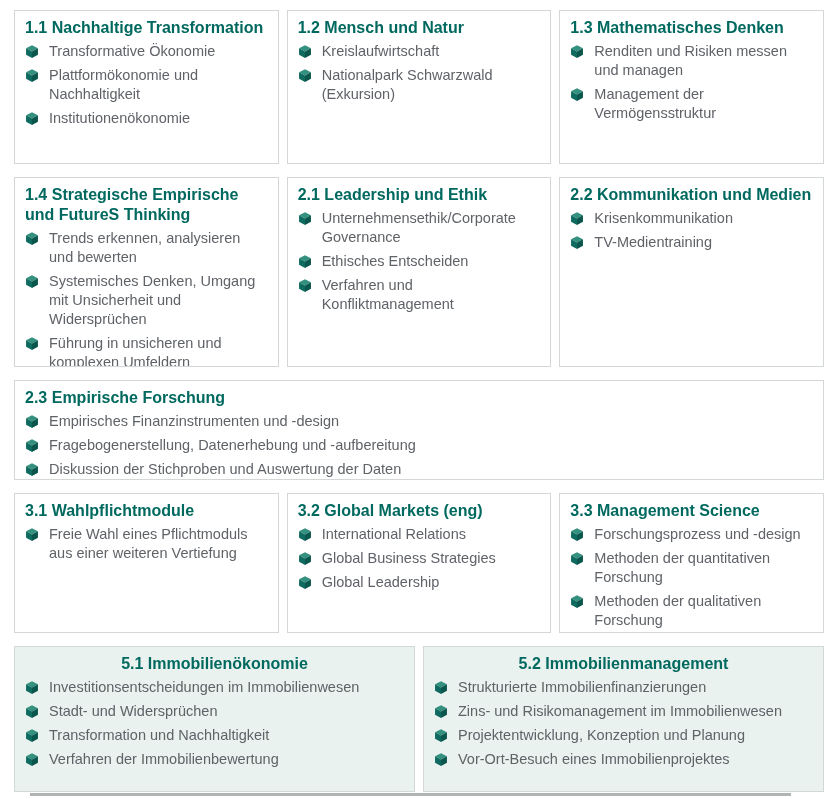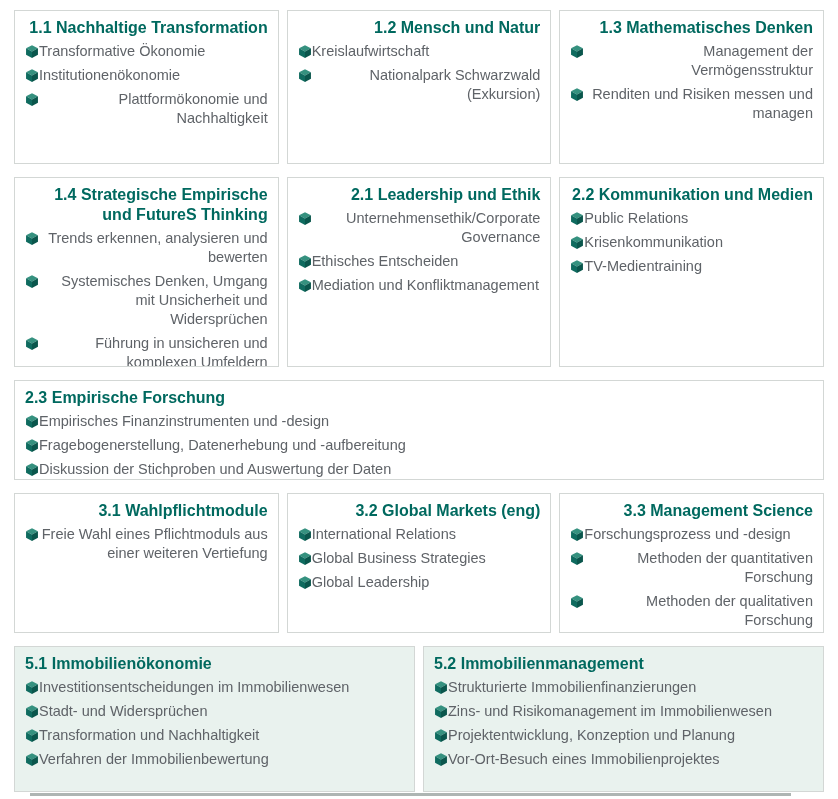--- a/index.html
+++ b/index.html
@@ -29,35 +29,35 @@
     gap:13px 8px;
   }
   .card{
     box-sizing:border-box;
     background:var(--card-bg);
     border:1px solid var(--card-border);
     padding:7px 10px 6px 10px;
     overflow:hidden;
   }
   .card.highlight{background:var(--highlight-bg);}
-  .w-third{grid-column:span 2;text-align:right;}
-  .w-half{grid-column:span 3;}
+  .w-third{grid-column:span 2;}
+  .w-half{grid-column:span 3;text-align:center;}
   .w-full{grid-column:span 6;}
   .card h2{
     margin:0 0 4px 0;
     font-size:16px;
     line-height:20px;
     font-weight:700;
     color:var(--heading);
   }
   .topics{list-style:none;margin:0;padding:0;}
   .topic{
     display:flex;
     align-items:flex-start;
-    gap:0;
+    gap:10px;
     margin:0 0 5px 0;
     color:var(--body-text);
     font-size:14.5px;
     line-height:19px;
   }
   .topic .cube{flex:none;width:14px;height:15px;margin-top:2px;}
   .bottom-rule{
     margin:1px 0 0 30px;
     width:761px;height:3px;
     background:var(--bottom-rule);
@@ -77,30 +77,30 @@
       <polygon points="8,8 14.8,4.4 14.8,11.8 8,15.4" fill="var(--icon-right)"></polygon>
     </svg>
     <span>Transformative Ökonomie</span>
   </li>
         <li class="topic">
     <svg class="cube" viewBox="0 0 16 16" aria-hidden="true">
       <polygon points="8,0.8 14.8,4.4 8,8 1.2,4.4" fill="var(--icon-top)"></polygon>
       <polygon points="1.2,4.4 8,8 8,15.4 1.2,11.8" fill="var(--icon-left)"></polygon>
       <polygon points="8,8 14.8,4.4 14.8,11.8 8,15.4" fill="var(--icon-right)"></polygon>
     </svg>
+    <span>Plattformökonomie und Nachhaltigkeit</span>
+  </li>
+        <li class="topic">
+    <svg class="cube" viewBox="0 0 16 16" aria-hidden="true">
+      <polygon points="8,0.8 14.8,4.4 8,8 1.2,4.4" fill="var(--icon-top)"></polygon>
+      <polygon points="1.2,4.4 8,8 8,15.4 1.2,11.8" fill="var(--icon-left)"></polygon>
+      <polygon points="8,8 14.8,4.4 14.8,11.8 8,15.4" fill="var(--icon-right)"></polygon>
+    </svg>
     <span>Institutionenökonomie</span>
   </li>
-        <li class="topic">
-    <svg class="cube" viewBox="0 0 16 16" aria-hidden="true">
-      <polygon points="8,0.8 14.8,4.4 8,8 1.2,4.4" fill="var(--icon-top)"></polygon>
-      <polygon points="1.2,4.4 8,8 8,15.4 1.2,11.8" fill="var(--icon-left)"></polygon>
-      <polygon points="8,8 14.8,4.4 14.8,11.8 8,15.4" fill="var(--icon-right)"></polygon>
-    </svg>
-    <span>Plattformökonomie und Nachhaltigkeit</span>
-  </li>
       </ul>
   </section>
     <section class="card w-third">
     <h2><span>1.2</span> <span>Mensch und Natur</span></h2>
     <ul class="topics">
         <li class="topic">
     <svg class="cube" viewBox="0 0 16 16" aria-hidden="true">
       <polygon points="8,0.8 14.8,4.4 8,8 1.2,4.4" fill="var(--icon-top)"></polygon>
       <polygon points="1.2,4.4 8,8 8,15.4 1.2,11.8" fill="var(--icon-left)"></polygon>
       <polygon points="8,8 14.8,4.4 14.8,11.8 8,15.4" fill="var(--icon-right)"></polygon>
@@ -119,30 +119,30 @@
   </section>
     <section class="card w-third">
     <h2><span>1.3</span> <span>Mathematisches Denken</span></h2>
     <ul class="topics">
         <li class="topic">
     <svg class="cube" viewBox="0 0 16 16" aria-hidden="true">
       <polygon points="8,0.8 14.8,4.4 8,8 1.2,4.4" fill="var(--icon-top)"></polygon>
       <polygon points="1.2,4.4 8,8 8,15.4 1.2,11.8" fill="var(--icon-left)"></polygon>
       <polygon points="8,8 14.8,4.4 14.8,11.8 8,15.4" fill="var(--icon-right)"></polygon>
     </svg>
+    <span>Renditen und Risiken messen und managen</span>
+  </li>
+        <li class="topic">
+    <svg class="cube" viewBox="0 0 16 16" aria-hidden="true">
+      <polygon points="8,0.8 14.8,4.4 8,8 1.2,4.4" fill="var(--icon-top)"></polygon>
+      <polygon points="1.2,4.4 8,8 8,15.4 1.2,11.8" fill="var(--icon-left)"></polygon>
+      <polygon points="8,8 14.8,4.4 14.8,11.8 8,15.4" fill="var(--icon-right)"></polygon>
+    </svg>
     <span>Management der Vermögensstruktur</span>
   </li>
-        <li class="topic">
-    <svg class="cube" viewBox="0 0 16 16" aria-hidden="true">
-      <polygon points="8,0.8 14.8,4.4 8,8 1.2,4.4" fill="var(--icon-top)"></polygon>
-      <polygon points="1.2,4.4 8,8 8,15.4 1.2,11.8" fill="var(--icon-left)"></polygon>
-      <polygon points="8,8 14.8,4.4 14.8,11.8 8,15.4" fill="var(--icon-right)"></polygon>
-    </svg>
-    <span>Renditen und Risiken messen und managen</span>
-  </li>
       </ul>
   </section>
     <section class="card w-third">
     <h2><span>1.4</span> <span>Strategische Empirische und FutureS Thinking</span></h2>
     <ul class="topics">
         <li class="topic">
     <svg class="cube" viewBox="0 0 16 16" aria-hidden="true">
       <polygon points="8,0.8 14.8,4.4 8,8 1.2,4.4" fill="var(--icon-top)"></polygon>
       <polygon points="1.2,4.4 8,8 8,15.4 1.2,11.8" fill="var(--icon-left)"></polygon>
       <polygon points="8,8 14.8,4.4 14.8,11.8 8,15.4" fill="var(--icon-right)"></polygon>
@@ -185,35 +185,27 @@
       <polygon points="8,8 14.8,4.4 14.8,11.8 8,15.4" fill="var(--icon-right)"></polygon>
     </svg>
     <span>Ethisches Entscheiden</span>
   </li>
         <li class="topic">
     <svg class="cube" viewBox="0 0 16 16" aria-hidden="true">
       <polygon points="8,0.8 14.8,4.4 8,8 1.2,4.4" fill="var(--icon-top)"></polygon>
       <polygon points="1.2,4.4 8,8 8,15.4 1.2,11.8" fill="var(--icon-left)"></polygon>
       <polygon points="8,8 14.8,4.4 14.8,11.8 8,15.4" fill="var(--icon-right)"></polygon>
     </svg>
-    <span>Mediation und Konfliktmanagement</span>
+    <span>Verfahren und Konfliktmanagement</span>
   </li>
       </ul>
   </section>
     <section class="card w-third">
     <h2><span>2.2</span> <span>Kommunikation und Medien</span></h2>
     <ul class="topics">
-        <li class="topic">
-    <svg class="cube" viewBox="0 0 16 16" aria-hidden="true">
-      <polygon points="8,0.8 14.8,4.4 8,8 1.2,4.4" fill="var(--icon-top)"></polygon>
-      <polygon points="1.2,4.4 8,8 8,15.4 1.2,11.8" fill="var(--icon-left)"></polygon>
-      <polygon points="8,8 14.8,4.4 14.8,11.8 8,15.4" fill="var(--icon-right)"></polygon>
-    </svg>
-    <span>Public Relations</span>
-  </li>
         <li class="topic">
     <svg class="cube" viewBox="0 0 16 16" aria-hidden="true">
       <polygon points="8,0.8 14.8,4.4 8,8 1.2,4.4" fill="var(--icon-top)"></polygon>
       <polygon points="1.2,4.4 8,8 8,15.4 1.2,11.8" fill="var(--icon-left)"></polygon>
       <polygon points="8,8 14.8,4.4 14.8,11.8 8,15.4" fill="var(--icon-right)"></polygon>
     </svg>
     <span>Krisenkommunikation</span>
   </li>
         <li class="topic">
     <svg class="cube" viewBox="0 0 16 16" aria-hidden="true">

